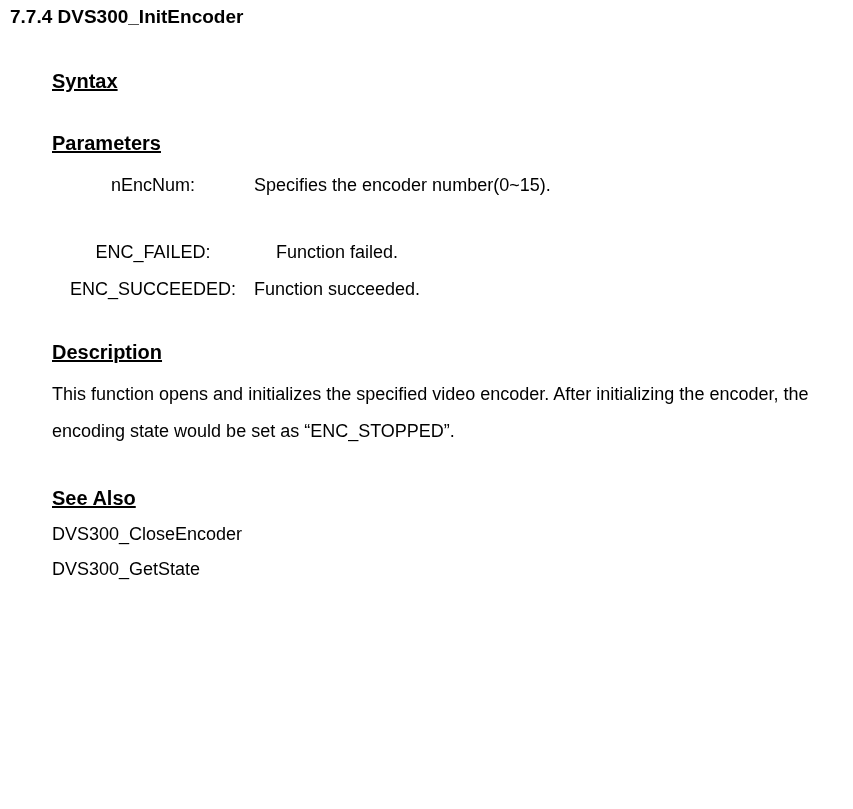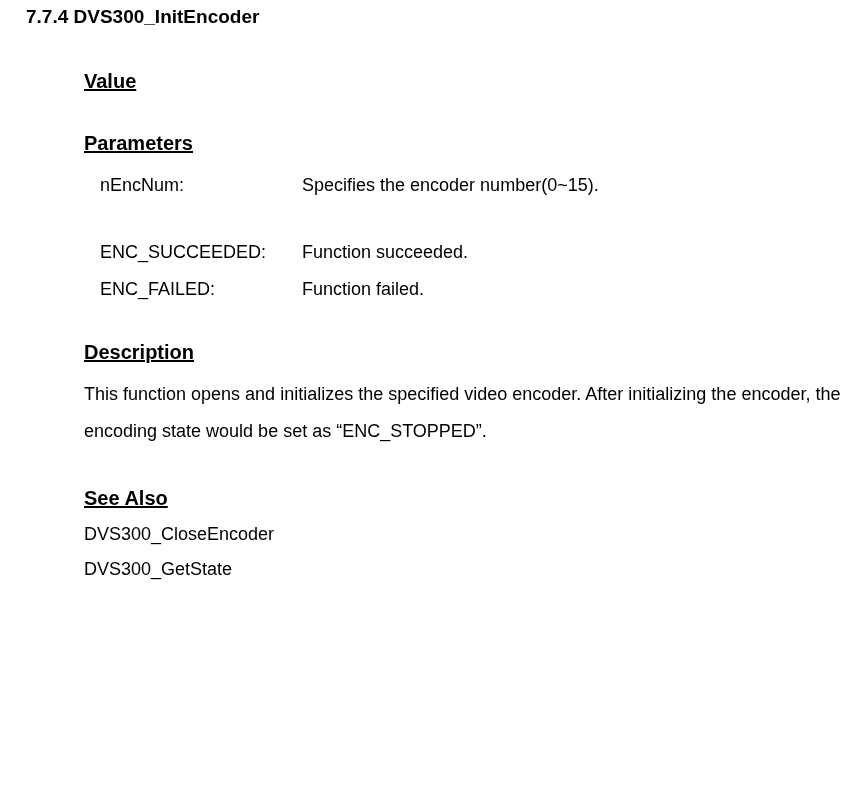--- a/index.html
+++ b/index.html
@@ -1,15 +1,15 @@
 <!DOCTYPE html>
 <html><head>
   <meta charset="utf-8">
   <style>
-    * { box-sizing: border-box; margin-left: 16px; }
+    * { box-sizing: border-box; }
     html, body {
       margin: 0; padding: 0;
       width: 853px; height: 809px;
       background: #fff;
       font-family: Verdana, Geneva, sans-serif;
       color: #000;
       font-size: 18px;
       line-height: 1.4;
     }
     .page { padding: 4px 10px 10px 10px; }
@@ -24,62 +24,62 @@
       font-size: 20px;
       text-decoration: underline;
       margin: 0 0 10px 0;
       display: inline-block;
     }
     .para {
       font-size: 18px;
       margin: 0 0 10px 0;
       line-height: 2.05;
     }
-    .table { display: table; border-collapse: collapse; margin-bottom: 6px; }
+    .table { display: table; border-collapse: collapse; margin-bottom: 6px; text-align: center; }
     .tr { display: table-row; }
     .td { display: table-cell; font-size: 18px; padding: 6px 0 6px 0; vertical-align: top; }
     .td.col1 { width: 202px; }
     .td.col1.rv { width: 202px; }
     .gap { height: 24px; }
     .link {
       font-size: 18px;
       margin: 0 0 10px 0;
       display: block;
     }
   </style>
 </head>
 <body>
 
 <div class="page">
   <div class="title">7.7.4 DVS300_InitEncoder</div>
 
   <div class="content">
 
-    <div class="section-heading">Value</div>
+    <div class="section-heading">Syntax</div>
 
     <div class="gap"></div>
 
     <div class="section-heading">Parameters</div>
     <div class="table">
       <div class="tr">
         <div class="td col1">nEncNum:</div>
         <div class="td">Specifies the encoder number(0~15).</div>
       </div>
     </div>
 
     <div class="gap"></div>
 
     <div class="table">
       <div class="tr">
+        <div class="td col1 rv">ENC_FAILED:</div>
+        <div class="td">Function failed.</div>
+      </div>
+      <div class="tr">
         <div class="td col1 rv">ENC_SUCCEEDED:</div>
         <div class="td">Function succeeded.</div>
-      </div>
-      <div class="tr">
-        <div class="td col1 rv">ENC_FAILED:</div>
-        <div class="td">Function failed.</div>
       </div>
     </div>
 
     <div class="gap"></div>
 
     <div class="section-heading">Description</div>
     <div class="para">This function opens and initializes the specified video encoder. After initializing the encoder, the encoding state would be set as “ENC_STOPPED”.</div>
 
     <div class="gap"></div>
 

